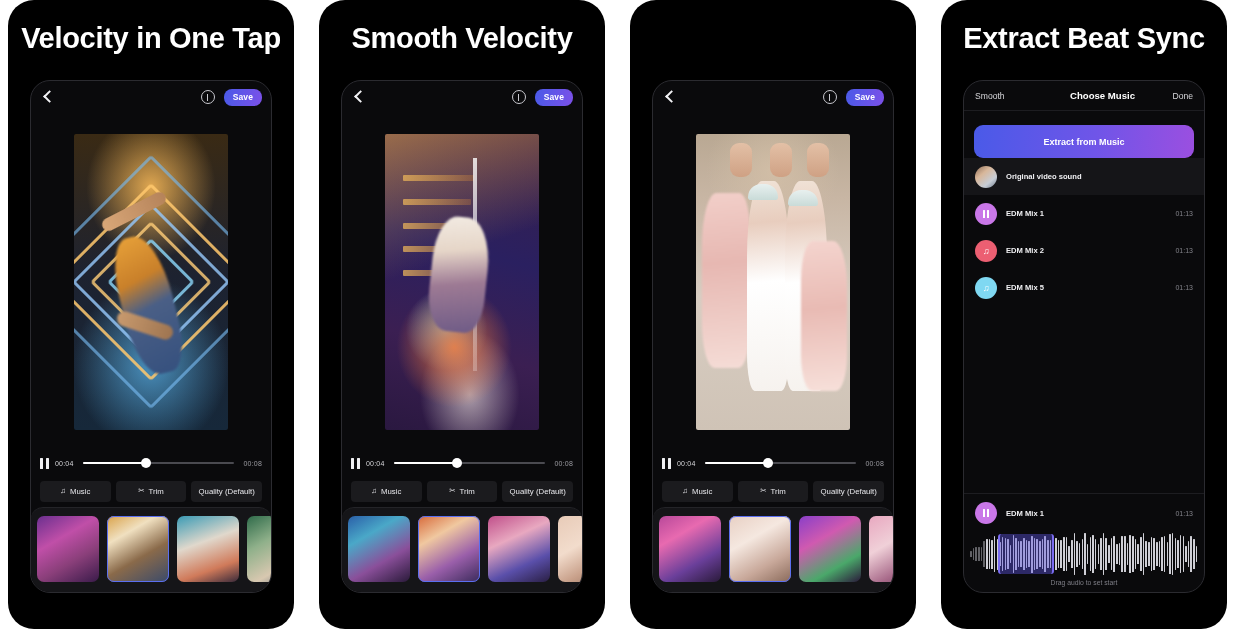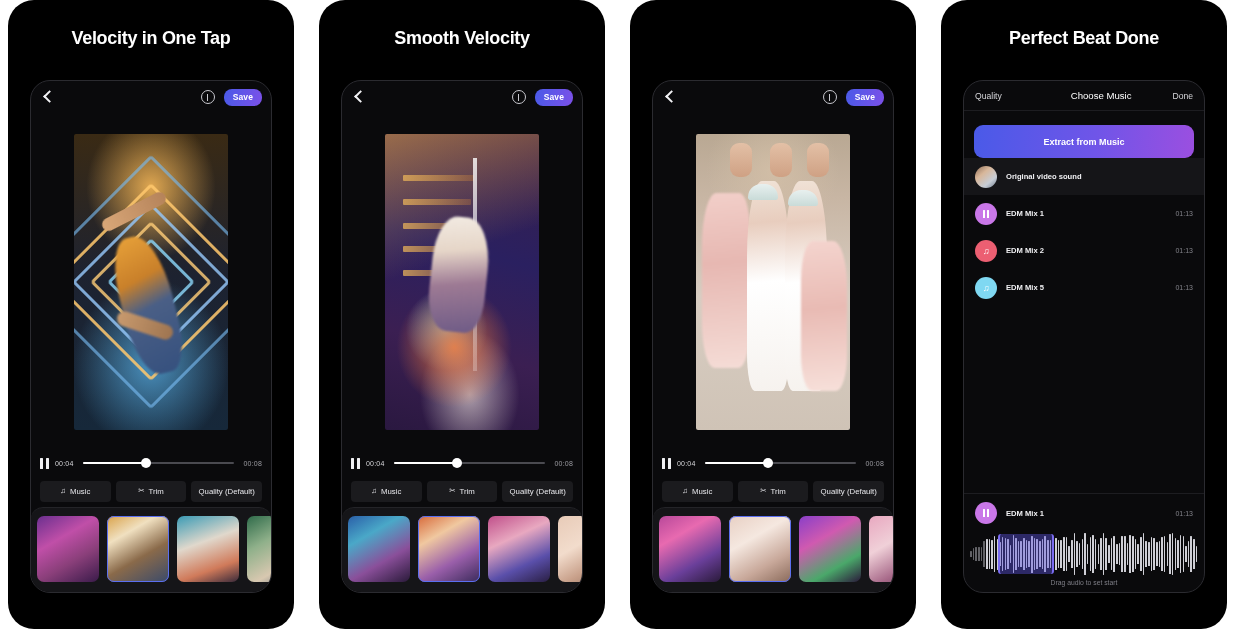--- a/index.html
+++ b/index.html
@@ -30,21 +30,21 @@
   }
 
   .panel-title {
     position: absolute;
     top: 0; left: 0; right: 0;
     height: 76px;
     display: flex;
     align-items: center;
     justify-content: center;
     color: #ffffff;
-    font-size: 18px;
+    font-size: 29px;
     font-weight: bold;
     letter-spacing: -0.3px;
     white-space: nowrap;
   }
 
   
   .phone {
     position: absolute;
     left: 22px; right: 22px;
     top: 80px;
@@ -354,21 +354,21 @@
   
   .music-top {
     flex: 0 0 30px;
     display: flex;
     align-items: center;
     justify-content: space-between;
     padding: 0 11px;
     border-bottom: 1px solid #1d1d21;
   }
   .mt-side { font-size: 8.6px; color: #d6d6da; cursor: pointer; }
-  .mt-title { font-size: 9.6px; font-weight: normal; color: #ffffff; padding-left: 28px; }
+  .mt-title { font-size: 9.6px; font-weight: bold; color: #ffffff; padding-left: 28px; }
   .extract-btn {
     margin: 14px 10px 0 10px;
     height: 33px;
     border-radius: 9px;
     background: linear-gradient(95deg, #4a5ae8 0%, #6f55e8 55%, #9b4fe0 100%);
     display: flex;
     align-items: center;
     justify-content: center;
     color: #ffffff;
     font-size: 9px;
@@ -659,25 +659,25 @@
           <div class="thumb" style="background:linear-gradient(150deg,#b8489a 0%,#e86ab0 30%,#6a3f9a 68%,#2a1a3a 100%)"></div>
           <div class="thumb selected" style="background:linear-gradient(150deg,#e8d0c4 0%,#f5e8e0 35%,#c8a89a 70%,#8a6a5a 100%)"></div>
           <div class="thumb" style="background:linear-gradient(150deg,#8a3fc8 0%,#d05ab0 35%,#4aa86a 72%,#2a1a3a 100%)"></div>
           <div class="thumb" style="background:linear-gradient(150deg,#e8a8c0 0%,#f0d0d8 38%,#a86a8a 72%,#5a3a4a 100%)"></div>
         </div>
       </div>
     </div>
   </div>
 
   <div class="panel">
-    <div class="panel-title">Perfect Beat Done</div>
+    <div class="panel-title">Extract Beat Sync</div>
     <div class="phone">
 
       <div class="music-top">
-        <div class="mt-side">Quality</div>
+        <div class="mt-side">Smooth</div>
         <div class="mt-title">Choose Music</div>
         <div class="mt-side">Done</div>
       </div>
 
       <div class="extract-btn">Extract from Music</div>
 
 
       <div class="music-list">
 
         <div class="music-row alt">

